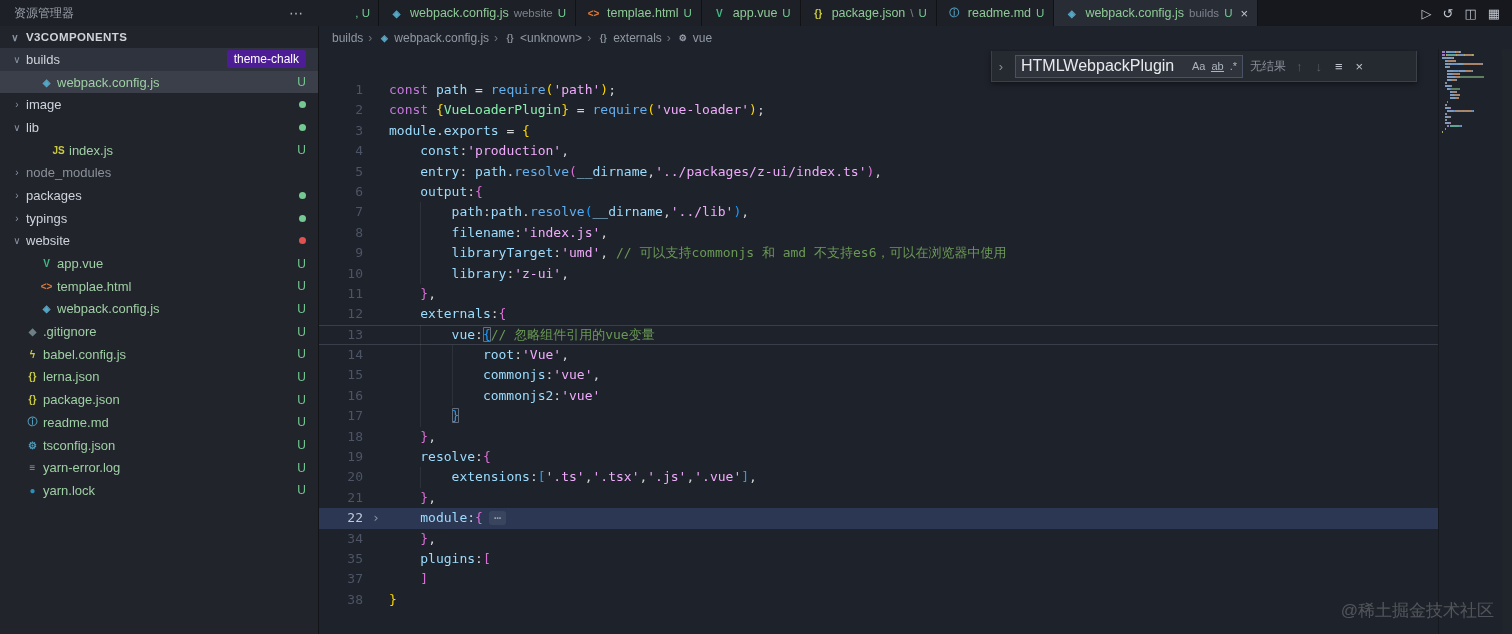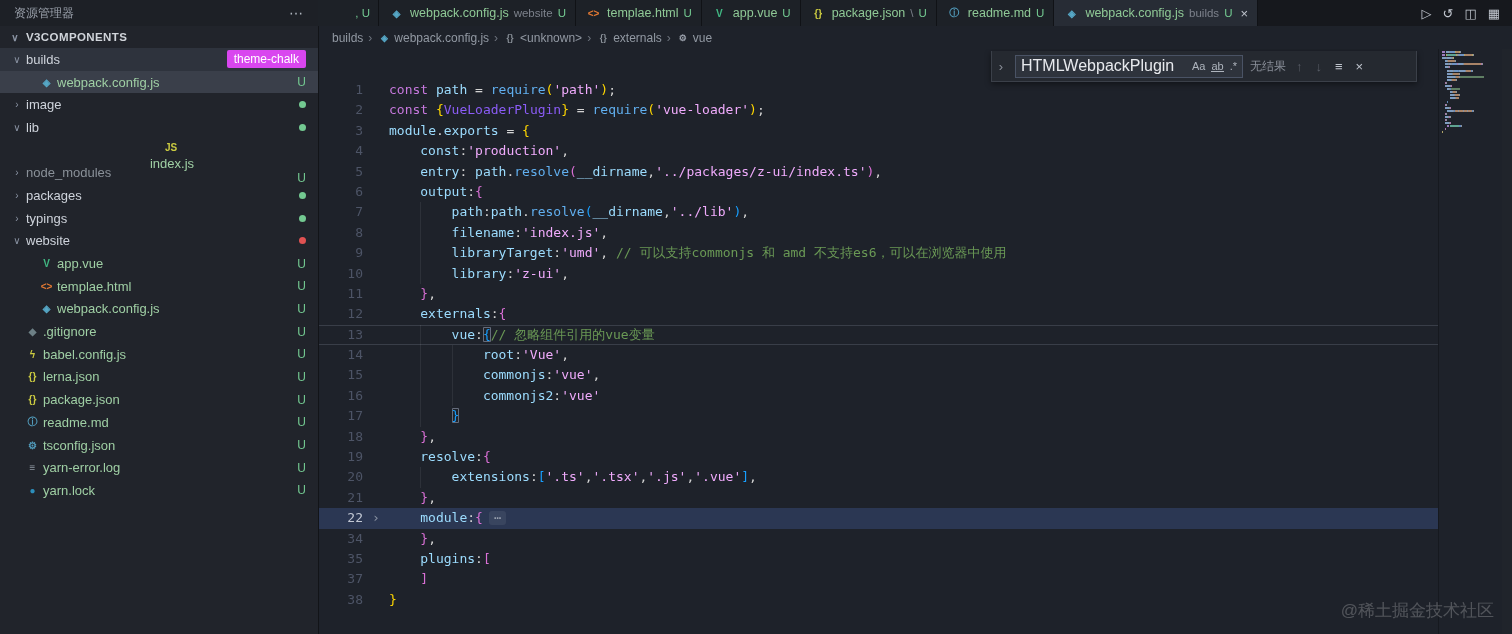--- a/index.html
+++ b/index.html
@@ -32,42 +32,42 @@
   .tlabel{margin-left:2px;color:#ced3db;white-space:nowrap;}
   .tlabel.file{color:#9fcfa4;}
   .tlabel.warn{color:#e2c08d;}
   .tlabel.muted{color:#8a9199;}
   .tright{margin-left:auto;display:flex;align-items:center;gap:6px;}
   .ubadge{color:#73c991;font-size:12px;}
   .ubadge.warn{color:#e2c08d;}
   .dot{width:7px;height:7px;border-radius:50%;display:inline-block;}
   .dot.green{background:#73c991;}
   .dot.red{background:#e05252;}
-  .redbadge{background:#d946ef;color:#fff;font-size:12px;padding:2px 7px;border-radius:2px;}
+  .redbadge{background:#4c1d95;color:#fff;font-size:12px;padding:2px 7px;border-radius:2px;}
   
   .editor{flex:1;display:flex;flex-direction:column;min-width:0;background:#1e222a;position:relative;}
   .breadcrumbs{height:23px;flex:0 0 23px;display:flex;align-items:center;gap:3px;padding-left:13px;font-size:12px;color:#9299a3;}
   .bitem{display:inline-flex;align-items:center;gap:3px;cursor:pointer;}
   .bsep{color:#6d737d;padding:0 2px;}
   .editor-body{flex:1;display:flex;min-height:0;}
   .code-wrap{width:1119px;flex:0 0 1119px;position:relative;overflow:hidden;}
   .code-lines{margin-top:31px;}
   .codeline{height:20.4px;line-height:20.4px;display:flex;font-family:"DejaVu Sans Mono","Liberation Mono",monospace;font-size:13px;white-space:pre;}
   .codeline.cur{background:rgba(80,110,190,0.28);}
   .codeline.bord{box-shadow:inset 0 1px 0 rgba(200,210,230,0.16), inset 0 -1px 0 rgba(200,210,230,0.16);}
   .gut{flex:0 0 44px;text-align:right;color:#4d5466;}
   .gut.on{color:#c2c8d4;}
   .foldslot{flex:0 0 26px;text-align:center;color:#8a93a3;font-size:13px;}
   .codetext{flex:1;}
   .guide{display:inline-block;width:4ch;height:20.4px;vertical-align:top;border-left:1px solid rgba(255,255,255,0.07);box-sizing:border-box;}
   .guide.first{border-left-color:transparent;}
   .tk-kw{color:#c678dd;} .tk-fn{color:#61afef;} .tk-id{color:#9cdcfe;}
   .tk-str{color:#f0abfc;} .tk-cmt{color:#6a9955;} .tk-pln{color:#d4d4d4;}
   .tk-b1{color:#ffd700;} .tk-b2{color:#da70d6;} .tk-b3{color:#179fff;}
-  .tk-cls{color:#8b5cf6;}
+  .tk-cls{color:#86efac;}
   .tk-match{box-shadow:inset 0 0 0 1px rgba(160,170,190,0.55);border-radius:1px;}
   .tk-fold{color:#9aa2b0;background:rgba(255,255,255,0.07);border-radius:3px;padding:0 5px;margin-left:6px;font-size:12px;}
   
   .find{position:absolute;top:2px;right:21px;width:426px;height:31px;background:#252930;border:1px solid #3b4049;border-top:none;box-shadow:0 2px 6px rgba(0,0,0,.45);display:flex;align-items:center;gap:7px;box-sizing:border-box;padding:0 6px 0 2px;z-index:5;}
   .find-exp{color:#8a8f99;width:14px;text-align:center;cursor:pointer;font-size:13px;}
   .find-input{flex:0 0 228px;height:23px;background:#2e333c;border:1px solid #4a5365;display:flex;align-items:center;padding:0 5px;box-sizing:border-box;gap:6px;cursor:text;}
   .find-query{flex:1;color:#e8eaee;font-size:16px;white-space:nowrap;overflow:hidden;}
   .find-opt{color:#aeb4bd;font-size:11px;cursor:pointer;}
   .find-opt.ww{border-bottom:1px solid #aeb4bd;line-height:10px;}
   .find-results{color:#8a8f99;font-size:12px;white-space:nowrap;}
@@ -167,21 +167,21 @@
               <span class="dot green"></span>
             </span>
           </div>
           <div class="trow" style="padding-left: 10px;">
             <span class="chev">∨</span>
             <span class="tlabel">lib</span>
             <span class="tright">
               <span class="dot green"></span>
             </span>
           </div>
-          <div class="trow" style="padding-left: 36px; flex-direction: column;">
+          <div class="trow" style="padding-left: 36px;">
             <span class="chev"> </span>
             <span class="fi" style="color: rgb(203, 203, 65);">JS</span>
             <span class="tlabel file">index.js</span>
             <span class="tright">
               <span class="ubadge">U</span>
             </span>
           </div>
           <div class="trow" style="padding-left: 10px;">
             <span class="chev">›</span>
             <span class="tlabel muted">node_modules</span>

